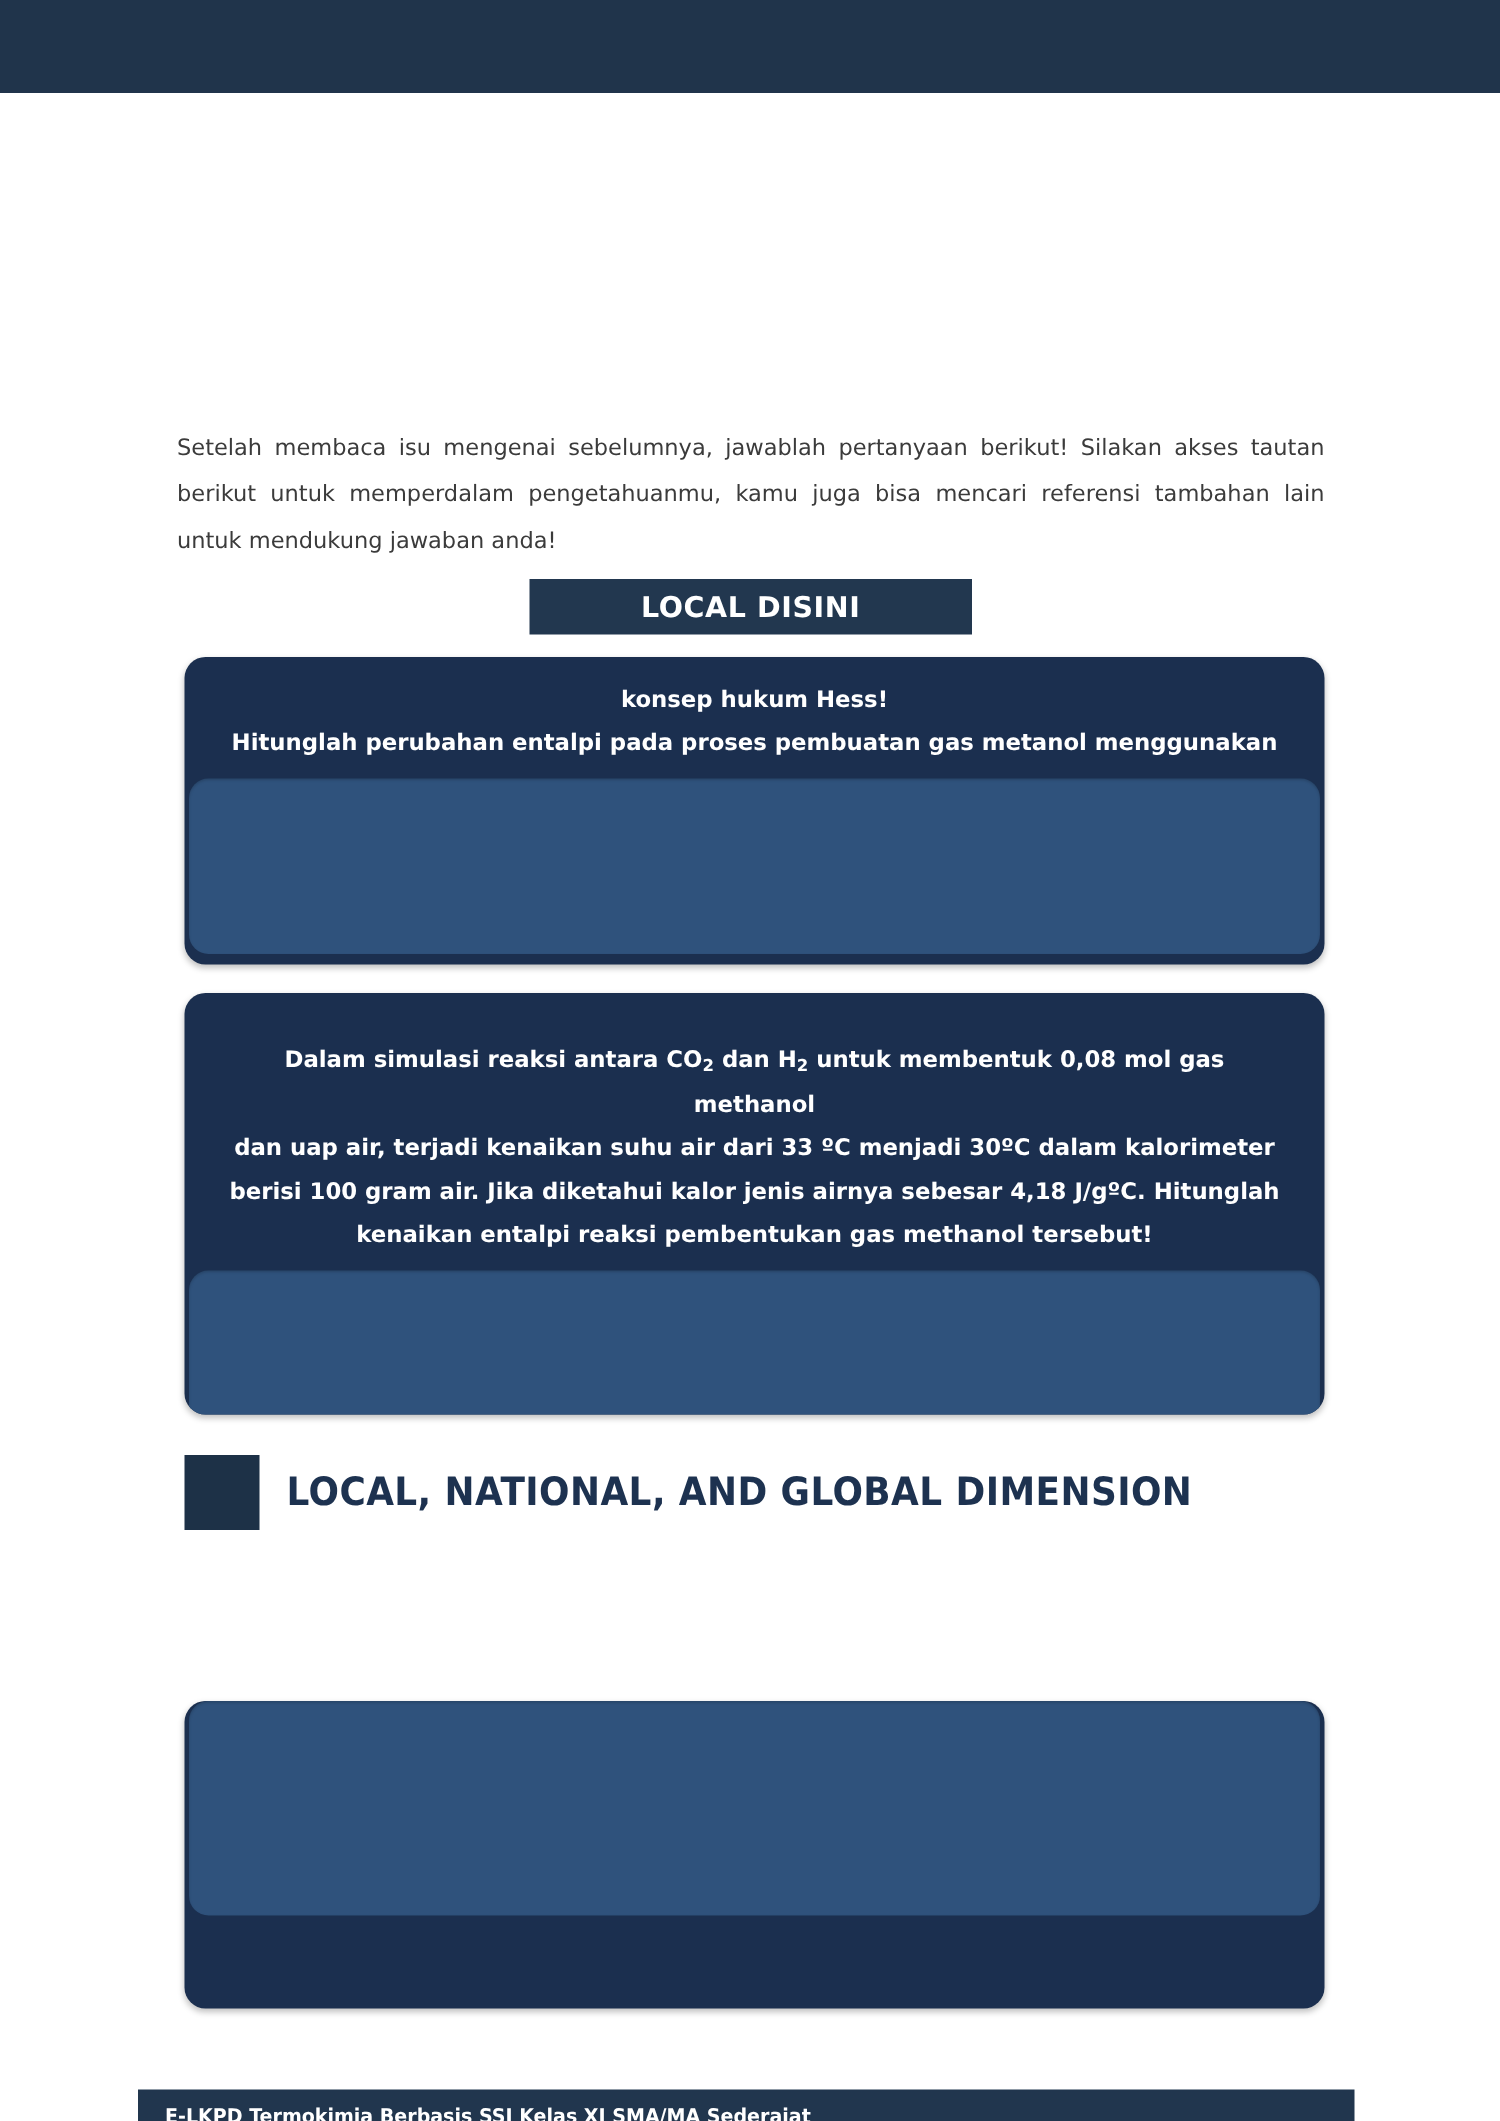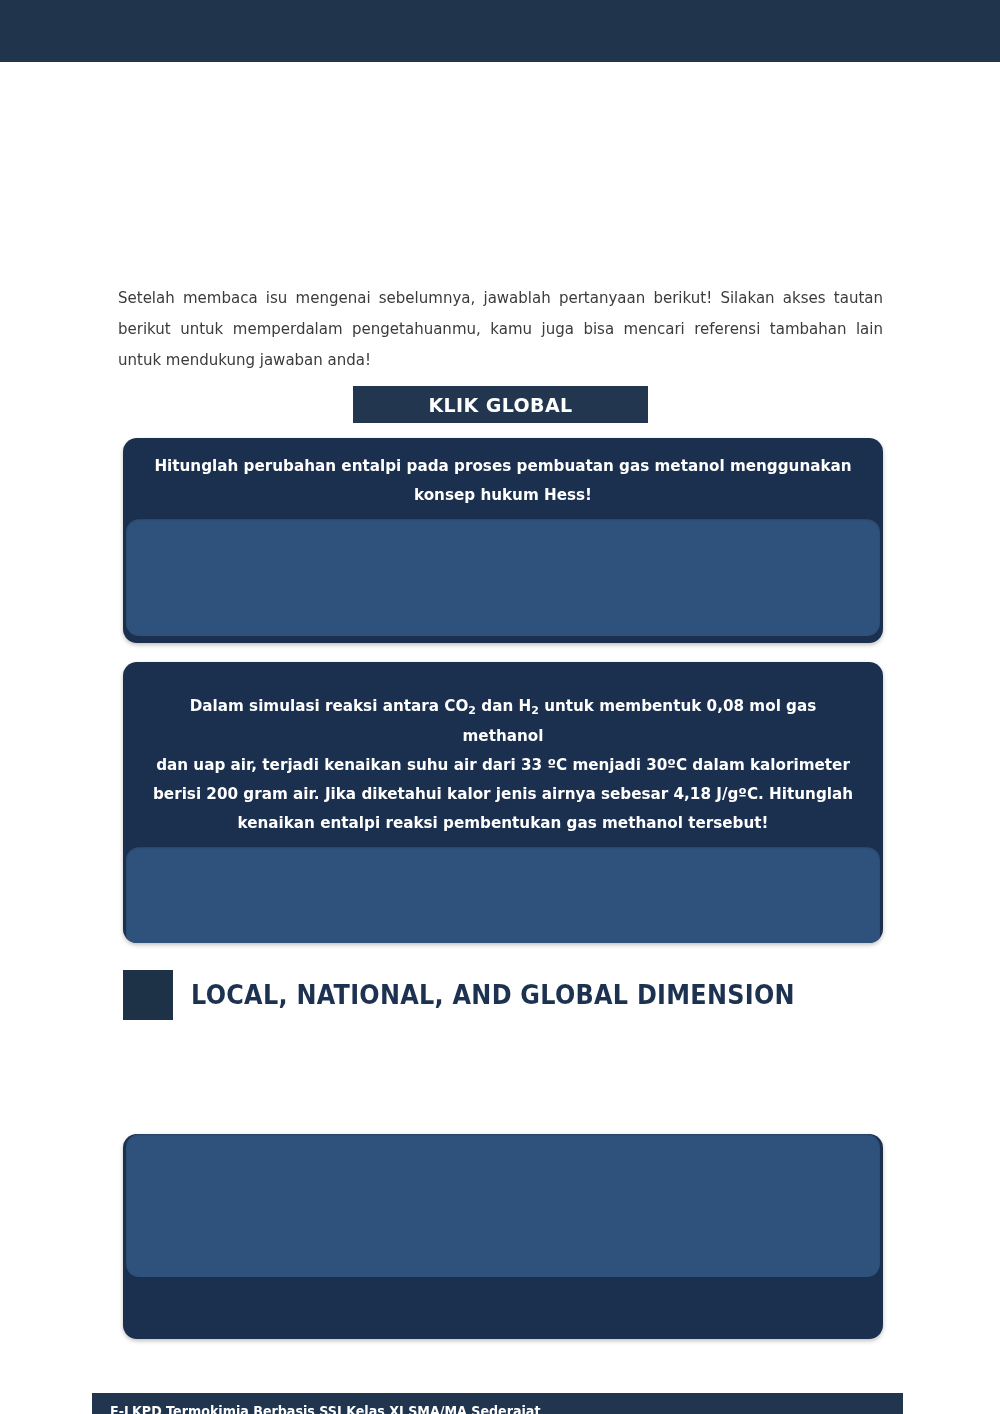--- a/index.html
+++ b/index.html
@@ -155,37 +155,37 @@
 </head>
 <body>
 
 <div class="topbar"></div>
 
 <div class="page">
 
 
   <div class="para" style="left:118px; top:221px; width:765px;">Setelah membaca isu mengenai sebelumnya, jawablah pertanyaan berikut! Silakan akses tautan berikut untuk memperdalam pengetahuanmu, kamu juga bisa mencari referensi tambahan lain untuk mendukung jawaban anda!</div>
 
-  <div class="klik-btn">KLIK GLOBAL</div>
+  <div class="klik-btn">LOCAL DISINI</div>
 
   <div class="qcard" style="left:123px; top:376px; width:760px; height:205px;">
     <div class="qcard-prompt">
+      <span style="display: block;">konsep hukum Hess!</span>
       <span style="display: block;">Hitunglah perubahan entalpi pada proses pembuatan gas metanol menggunakan</span>
-      <span style="display: block;">konsep hukum Hess!</span>
     </div>
     <div class="qcard-answer" style="height:117px;">
       <textarea placeholder="" style=""></textarea>
     </div>
   </div>
 
   <div class="qcard" style="left:123px; top:600px; width:760px; height:281px;">
     <div class="qcard-prompt">
       <span style="display: block; margin-top: 16px;">Dalam simulasi reaksi antara CO<sub>2</sub> dan H<sub>2</sub> untuk membentuk 0,08 mol gas methanol</span>
       <span style="display: block;">dan uap air, terjadi kenaikan suhu air dari 33 ºC menjadi 30ºC dalam kalorimeter</span>
-      <span style="display: block;">berisi 200 gram air. Jika diketahui kalor jenis airnya sebesar 4,18 J/gºC.  Hitunglah</span>
+      <span style="display: block;">berisi 100 gram air. Jika diketahui kalor jenis airnya sebesar 4,18 J/gºC.  Hitunglah</span>
       <span style="display: block;">kenaikan entalpi reaksi pembentukan gas methanol tersebut!</span>
     </div>
     <div class="qcard-answer" style="height:140px;">
       <textarea placeholder="" style=""></textarea>
     </div>
   </div>
 
   <div class="section-head" style="left:123px; top:908px;">
     <div class="head-marker"></div>
     <div class="head-title">LOCAL, NATIONAL, AND GLOBAL DIMENSION</div>

